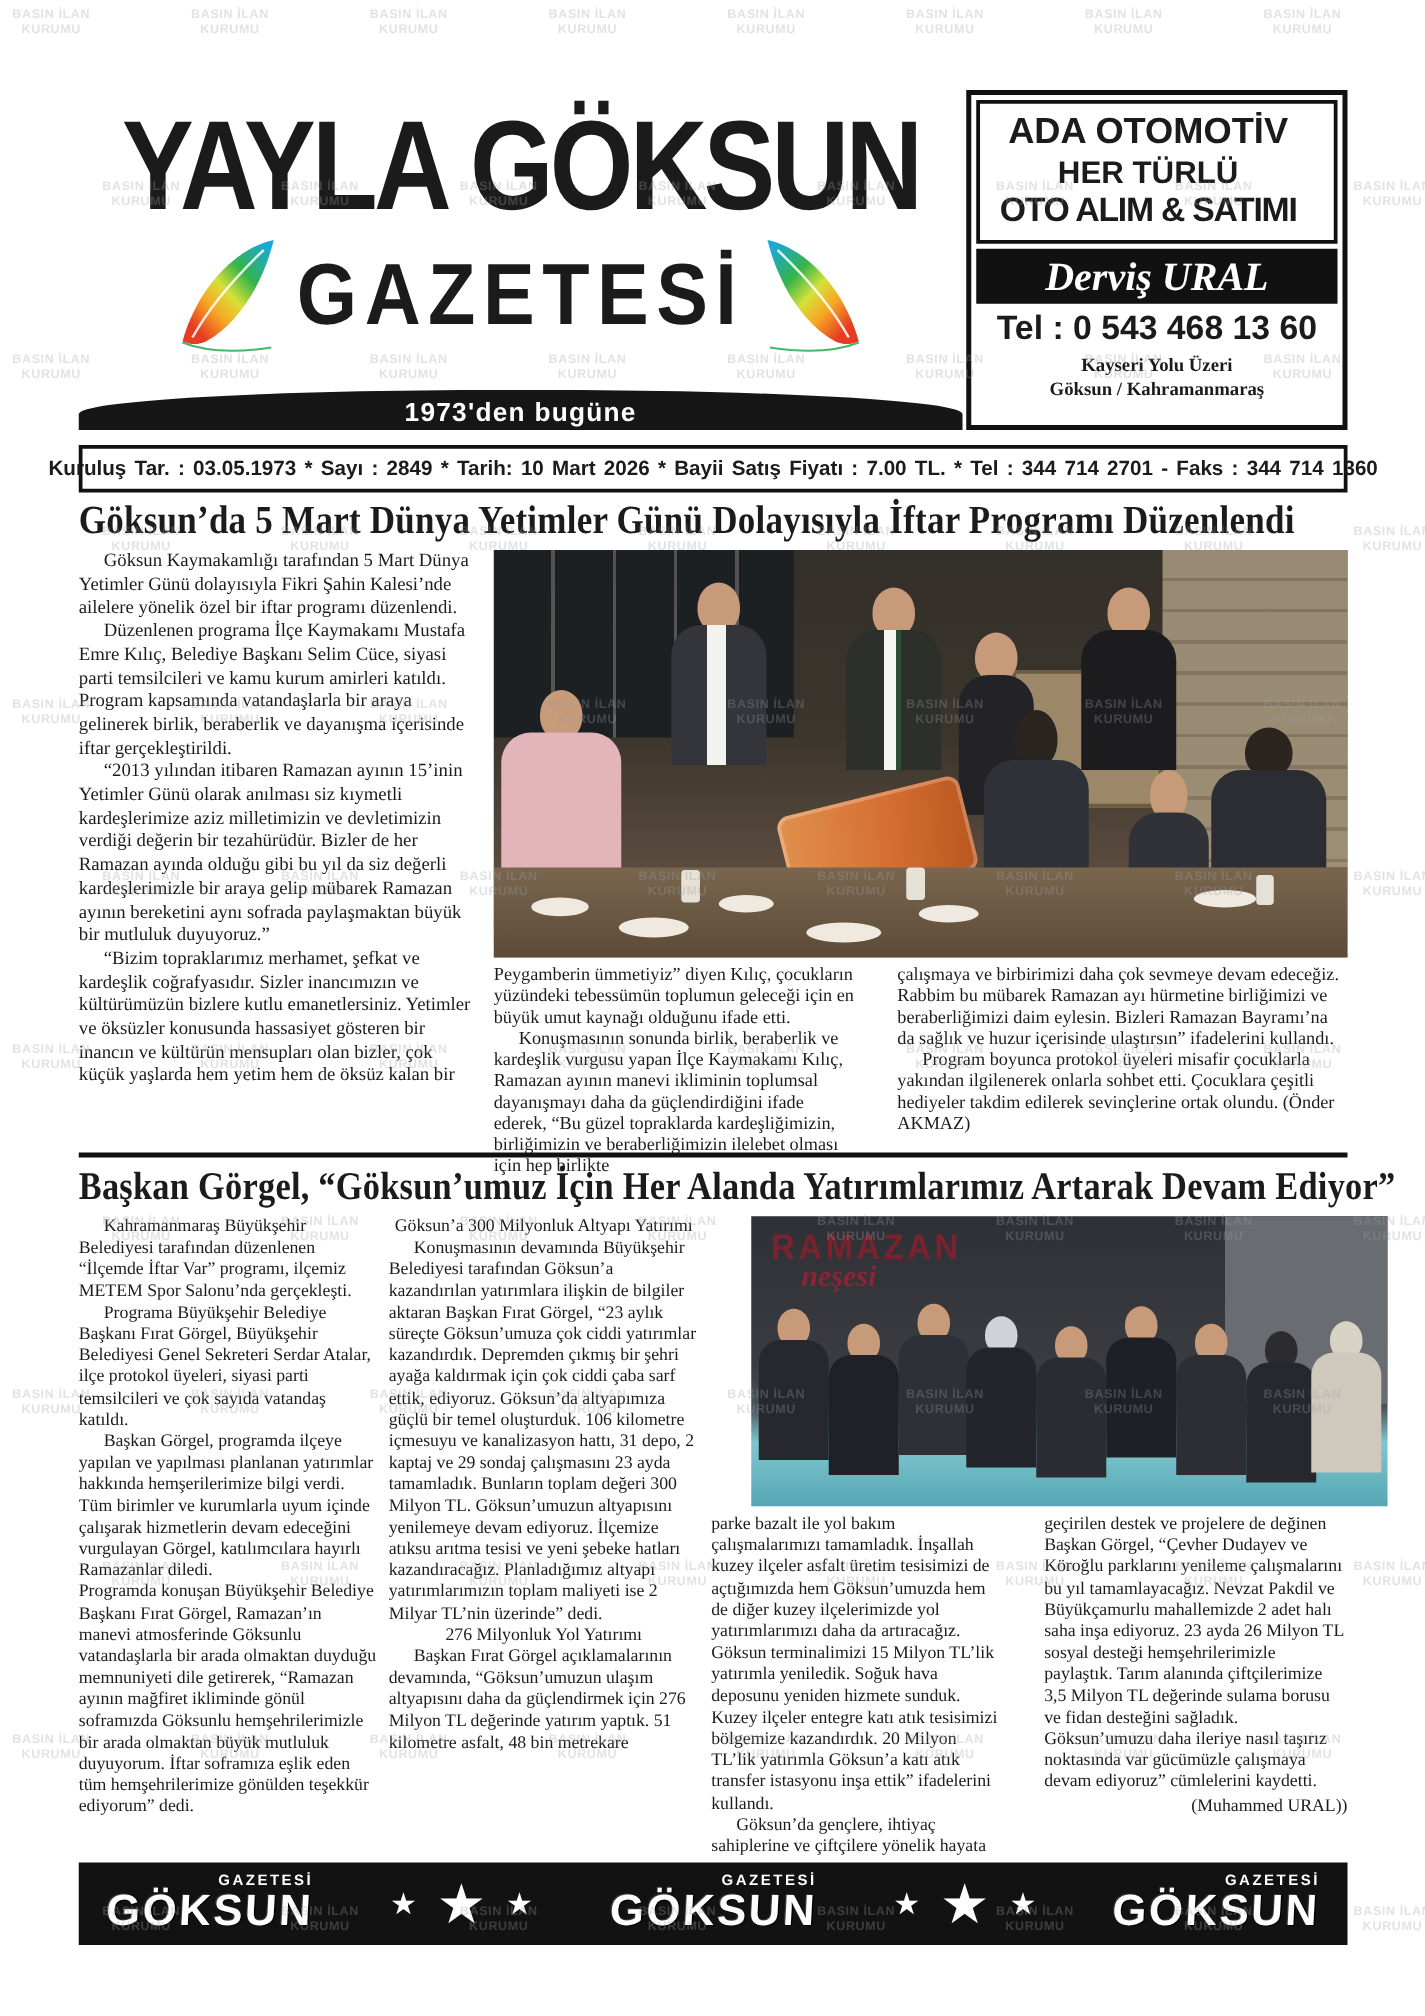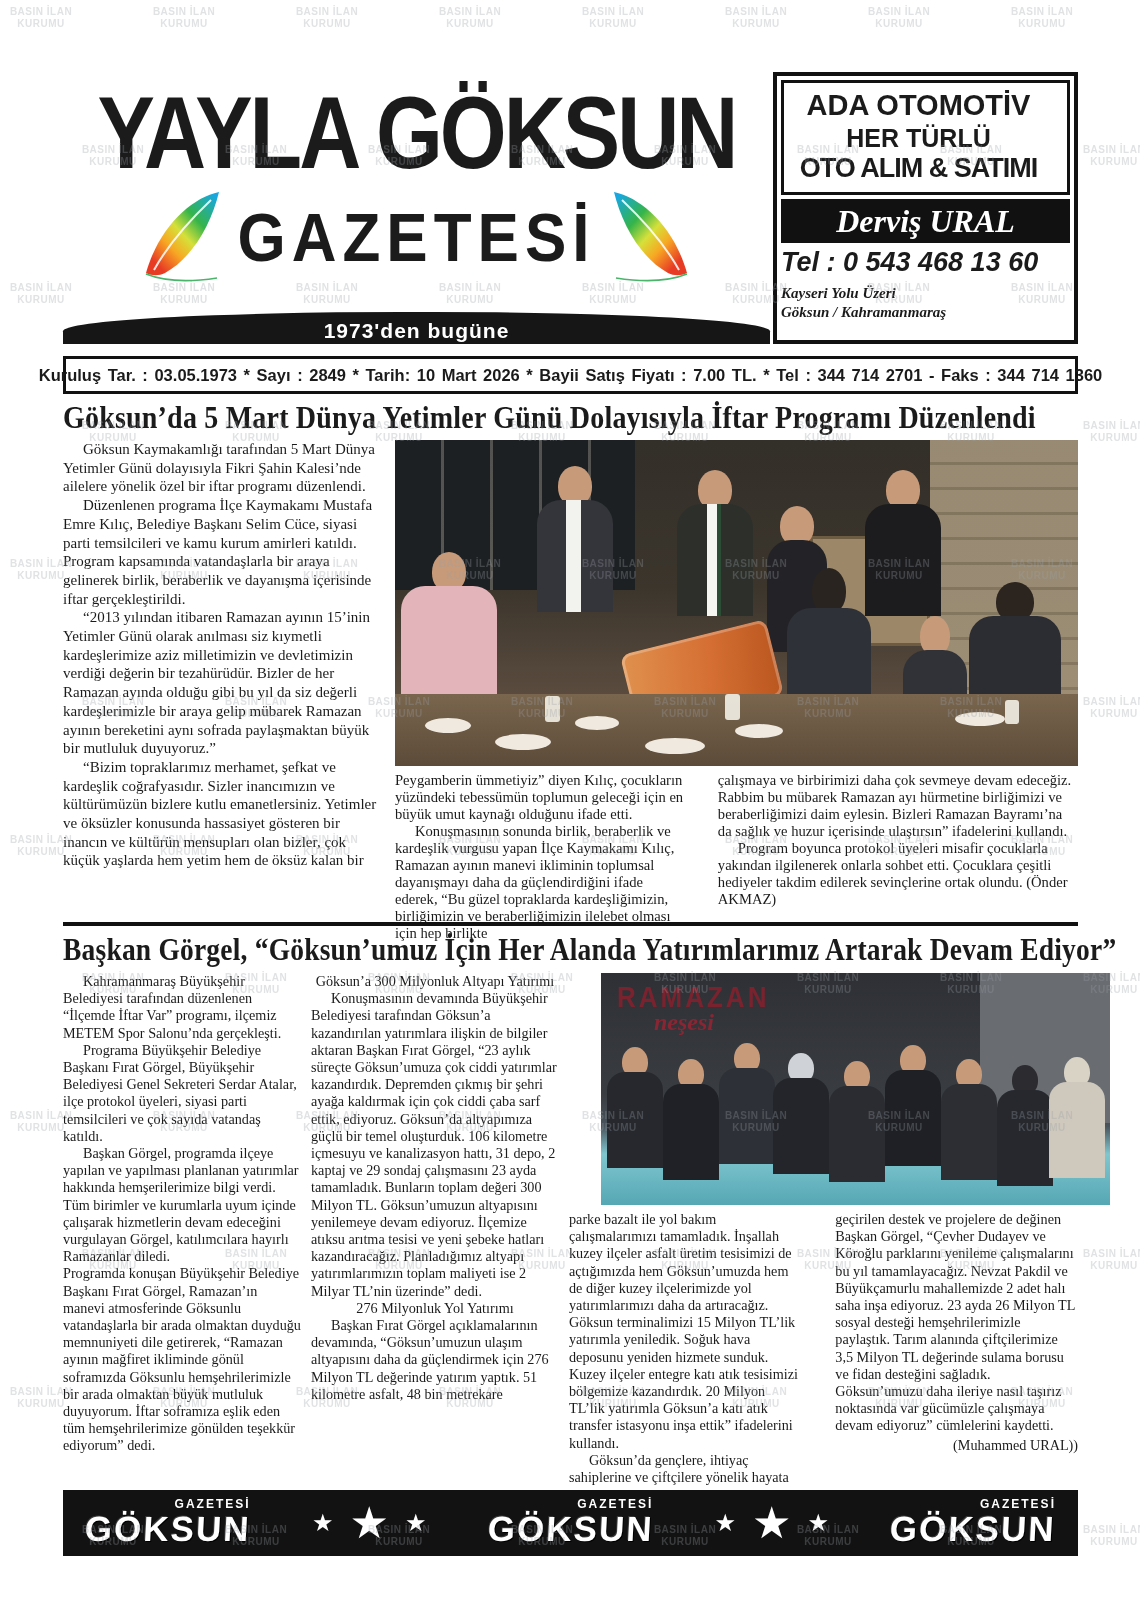--- a/index.html
+++ b/index.html
@@ -28,21 +28,21 @@
 
   
   .ad-box{position:absolute;left:773px;top:72px;width:305px;height:272px;border:4px solid #111;
       box-sizing:border-box;background:#fff;z-index:2;padding:4px;}
   .ad-top{border:3px solid #111;text-align:center;padding:6px 16px 8px 2px;}
   .ad-l1{font-family:"Liberation Sans",sans-serif;font-weight:bold;font-size:29px;letter-spacing:0;}
   .ad-l2{font-family:"Liberation Sans",sans-serif;font-weight:bold;font-size:25px;margin-top:2px;}
   .ad-l3{font-family:"Liberation Sans",sans-serif;font-weight:bold;font-size:27px;letter-spacing:-1px;}
   .ad-name{background:#111;color:#fff;text-align:center;font-family:"Liberation Serif",serif;
       font-style:italic;font-weight:bold;font-size:32px;line-height:44px;height:44px;margin-top:4px;}
-  .ad-bottom{margin-top:4px;font-style:italic;}
+  .ad-bottom{text-align:center;margin-top:4px;}
   .ad-phone{font-family:"Liberation Sans",sans-serif;font-weight:bold;font-size:27px;margin-top:4px;}
   .ad-addr{font-family:"Liberation Serif",serif;font-weight:bold;font-size:15px;line-height:1.25;margin-top:6px;}
 
   
   .info-bar{position:absolute;left:63px;top:356px;width:1015px;height:38px;border:3px solid #111;
       box-sizing:border-box;display:flex;align-items:center;justify-content:center;z-index:2;}
   .info-bar span{font-family:"Liberation Sans",sans-serif;font-weight:bold;font-size:16.5px;
       white-space:nowrap;word-spacing:2px;}
 
   
@@ -95,21 +95,21 @@
   .glass{position:absolute;background:#f3efe6;border-radius:3px;opacity:.9;}
   .bread{position:absolute;left:232px;top:196px;width:150px;height:78px;border-radius:10px;
       background:linear-gradient(100deg,#e0914e 0%,#d56f33 55%,#b9561f 100%);transform:rotate(-14deg);
       box-shadow:inset 0 0 0 3px rgba(255,255,255,.25);}
 
   .photo2{width:509px;height:232px;
       background:linear-gradient(180deg,#2e3035 0%,#393c41 52%,#49545c 66%,#7fc6cf 78%,#55a7b4 100%);margin-left:32px;}
   .p2-wall{position:absolute;right:0;top:0;width:130px;height:150px;background:#696c71;}
   .p2-rm1{position:absolute;left:16px;top:8px;font-family:"Liberation Sans",sans-serif;font-weight:bold;
       font-size:26px;letter-spacing:3px;color:#7a232e;transform:scaleY(1.1);transform-origin:top left;}
-  .p2-rm2{position:absolute;left:53px;top:36px;font-family:"Liberation Serif",serif;font-style:italic;
+  .p2-rm2{position:absolute;left:40px;top:36px;font-family:"Liberation Serif",serif;font-style:italic;
       font-weight:bold;font-size:24px;color:#8a2633;}
   .photo2 .pers .head{width:26px;height:30px;}
   .photo2 .pers .torso{width:56px;height:96px;border-radius:18px 18px 0 0;margin-top:-5px;}
 
   
   .footer{position:absolute;left:63px;top:1490px;width:1015px;height:66px;background:#121212;z-index:2;
       display:flex;align-items:center;justify-content:space-between;padding:0 22px;box-sizing:border-box;}
   .f-logo{color:#fff;font-family:"Liberation Sans",sans-serif;font-weight:bold;text-align:right;}
   .f-small{display:block;font-size:12px;letter-spacing:2px;margin-bottom:-2px;}
   .f-big{display:block;font-size:35px;letter-spacing:2px;transform:skewX(-3deg);

